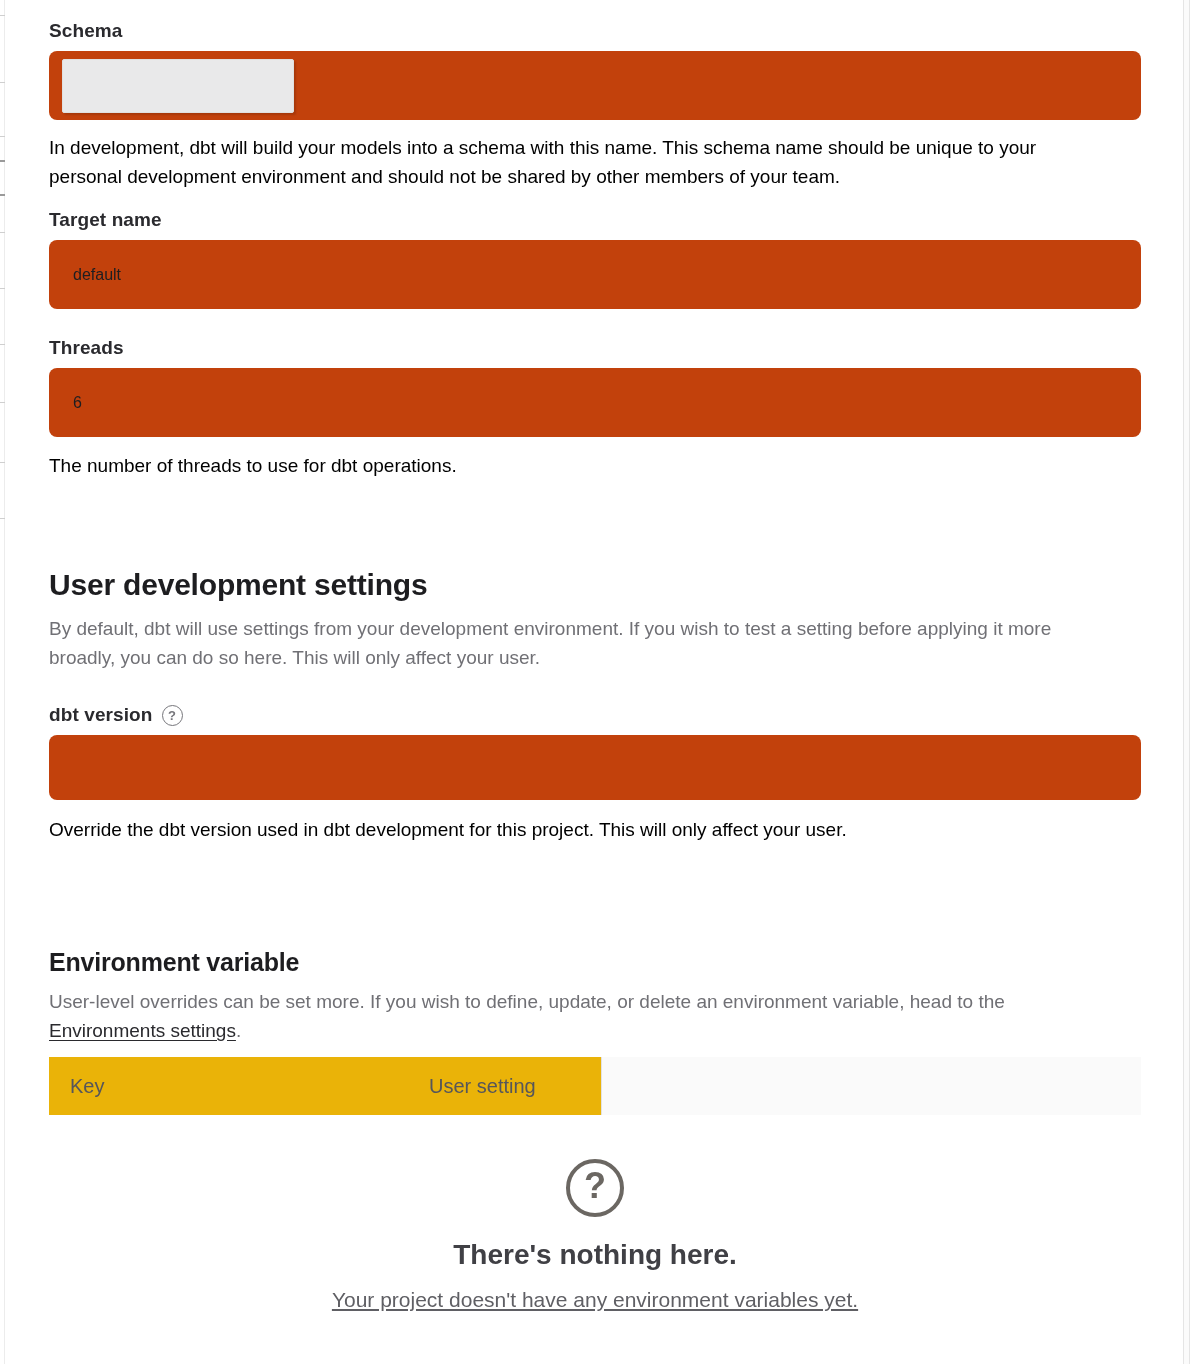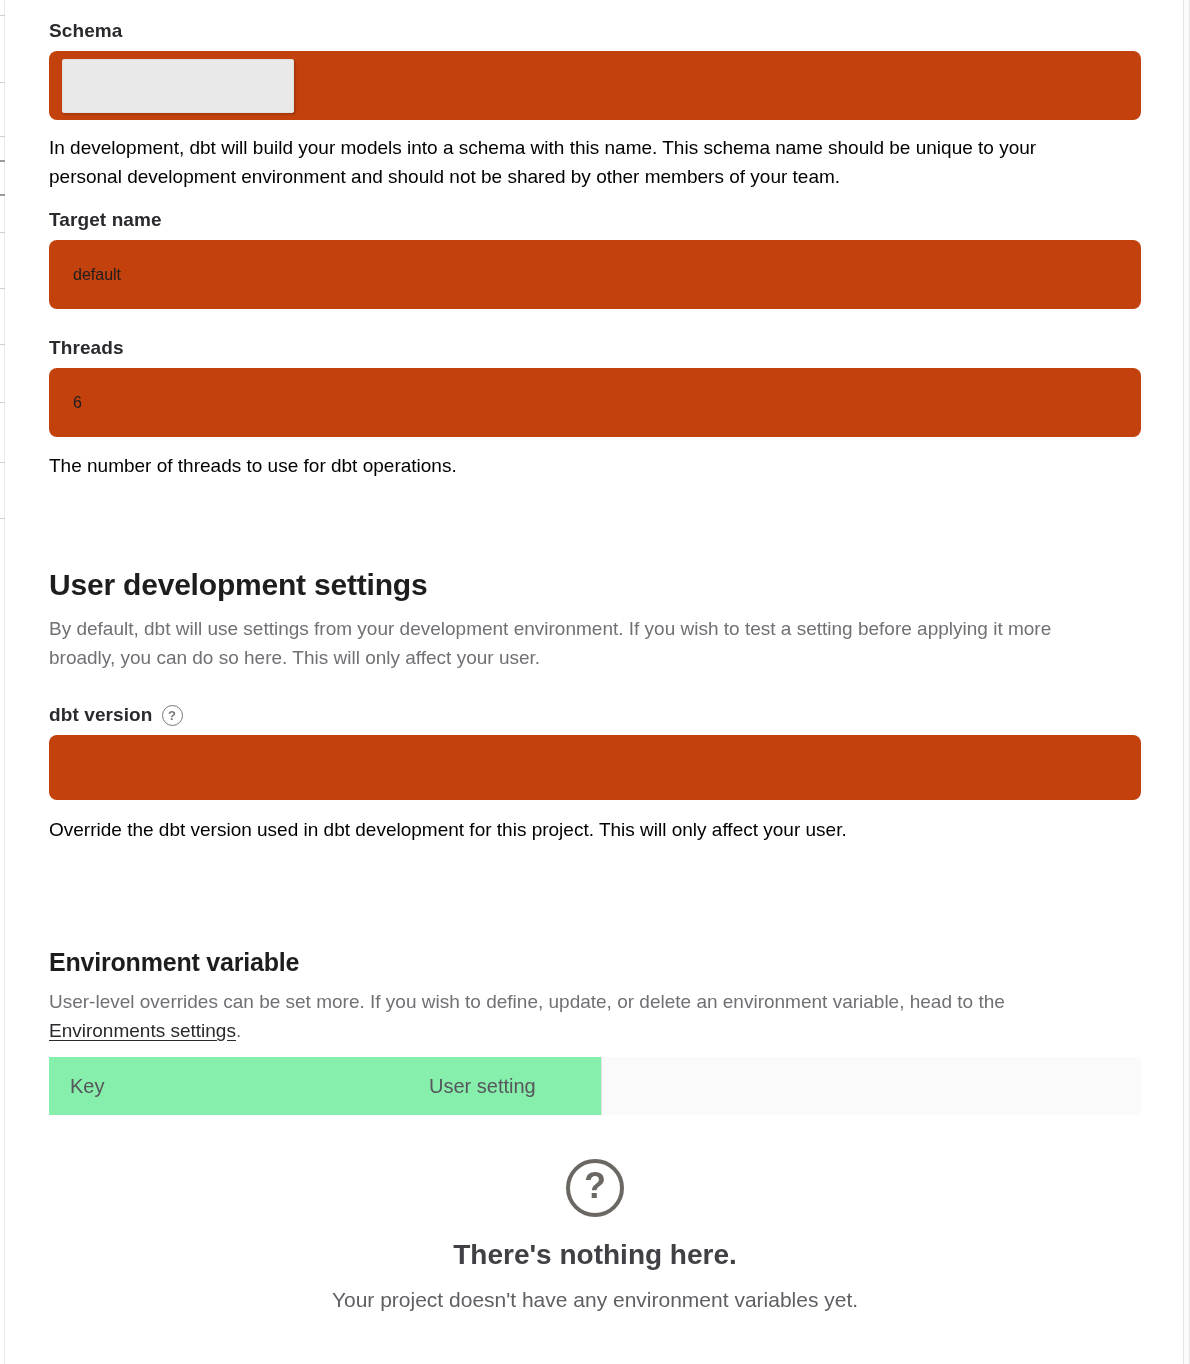--- a/index.html
+++ b/index.html
@@ -96,21 +96,21 @@
   .link {
     color: #2a2a2e; text-decoration: underline; text-underline-offset: 3px;
     cursor: pointer;
   }
 
   
   .env-table-header {
     margin-top: 12px;
     width: 1092px; height: 58px;
     display: flex; align-items: stretch;
-    background: #86efac;
+    background: #eab308;
     overflow: hidden;
   }
   .env-table-header .col {
     display: flex; align-items: center;
     font-size: 20px; font-weight: 500; color: #56565b;
   }
   .col-key   { width: 380px; padding-left: 21px; }
   .col-inherited { width: 361px; }
   .col-override  { width: 172px; }
   .col-actions {
@@ -129,21 +129,21 @@
     display: flex; align-items: center; justify-content: center;
     font-size: 36px; font-weight: 600; color: #6b6762;
     padding-bottom: 4px;
   }
   .empty-title {
     margin-top: 22px;
     font-size: 28px; font-weight: 600; color: #404045;
   }
   .empty-subtitle {
     margin-top: 17px;
-    font-size: 21px; color: #5f5f64;
+    font-size: 21px; color: #5f5f64; text-decoration: underline;
   }
 
   .spacer-88 { height: 88px; }
   .spacer-102 { height: 104px; }
 </style>
 </head>
 <body>
 
 <div class="left-sliver">
   <span class="tick" style="top:15px"></span>

